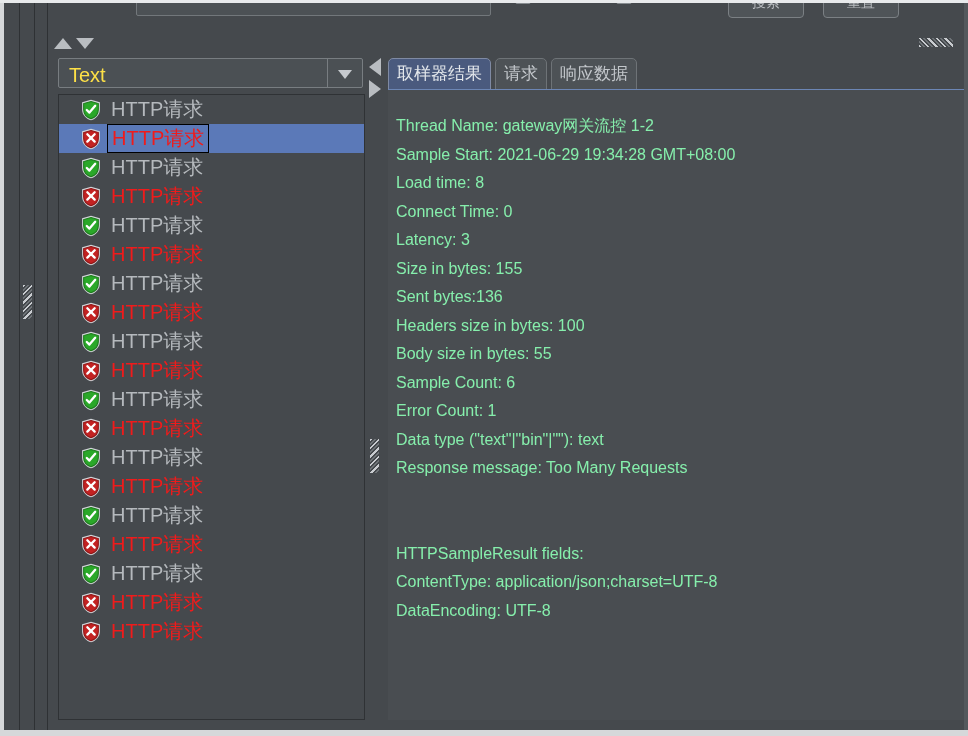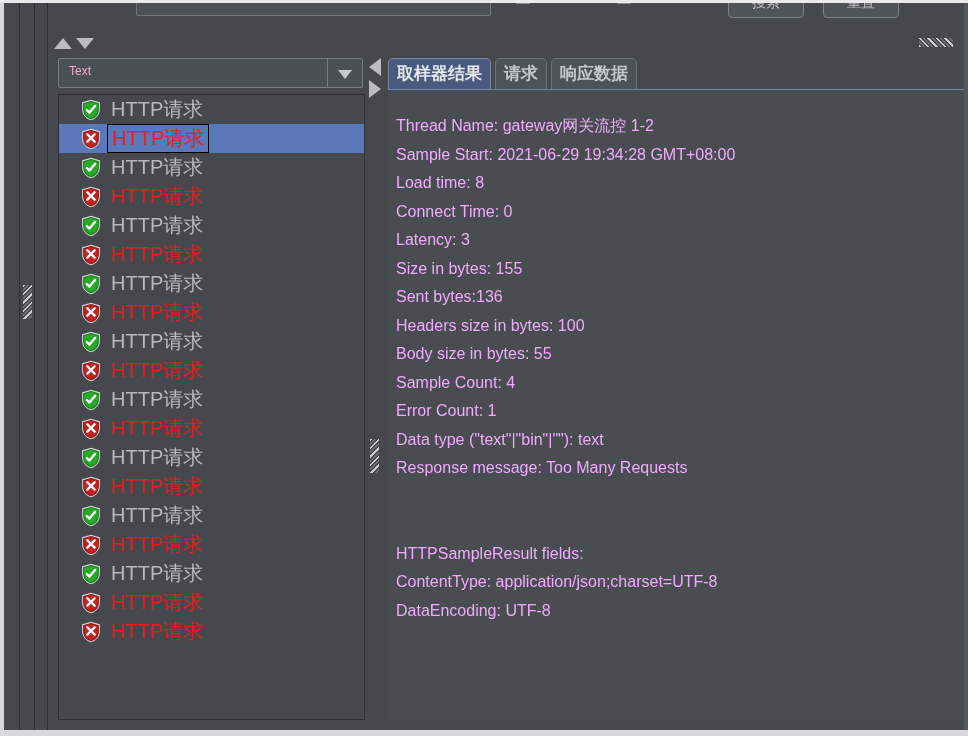--- a/index.html
+++ b/index.html
@@ -79,21 +79,21 @@
   .tri.down { left: 24px; border-top: 11px solid #b9bdc1; }
 
   
   .combo {
     position: absolute; left: 58px; top: 58px; width: 305px; height: 30px;
     background: #4b5054; border: 1px solid #787d81; border-radius: 2px;
     box-sizing: border-box;
   }
   .combo-text {
     position: absolute; left: 10px; top: 5px;
-    color: #f9a8d4; font-size: 12px;
+    color: #fde047; font-size: 20px;
   }
   .combo-arrowbox {
     position: absolute; right: 0; top: 0; width: 34px; height: 28px;
     border-left: 1px solid #787d81;
   }
   .combo-arrow {
     position: absolute; left: 10px; top: 11px; width: 0; height: 0;
     border-left: 7px solid transparent; border-right: 7px solid transparent;
     border-top: 9px solid #c6cace;
   }
@@ -127,34 +127,34 @@
   }
   .arrow-l { top: 4px;  border-right: 12px solid #b9bdc1; }
   .arrow-r { top: 26px; border-left: 12px solid #b9bdc1; }
 
   
   .tabstrip { position: absolute; left: 388px; top: 58px; height: 32px; }
   .tab {
     position: absolute; top: 0; height: 32px;
     background: #4d5256; border: 1px solid #6e7377;
     border-radius: 5px 5px 0 0; box-sizing: border-box;
-    color: #c3c7cb; font-size: 17px; font-weight: bold;
+    color: #c3c7cb; font-size: 17px; font-weight: normal;
     line-height: 30px; padding: 0 8px; white-space: nowrap;
   }
   .tab.active { background: #4a5a7e; border-color: #7f8aa3; color: #e4e8ec; }
 
   
   .detail {
     position: absolute; left: 388px; top: 89px; width: 580px; height: 631px;
     background: #494d51; border-top: 1px solid #6c86b5; box-sizing: border-box;
     overflow: hidden;
   }
   .detail-inner { position: absolute; left: 8px; top: 22px; right: 0; }
   .dline {
-    color: #f0abfc; font-size: 16px; line-height: 28.5px;
+    color: #86efac; font-size: 16px; line-height: 28.5px;
     white-space: nowrap; font-family: "Liberation Sans", sans-serif;
   }
   .dline.resp { color: #2828e6; }
   .dline.blank { height: 28.5px; }
 
   
   .bottom-edge { position: absolute; left: 0; bottom: 0; width: 968px; height: 6px; background: #d6d8da; }
   .right-edge  { position: absolute; right: 0; top: 0; width: 4px; height: 736px; background: #53585c; }
   .top-white   { position: absolute; left: 0; top: 0; width: 968px; height: 3px; background: #e8eaec; }
   .left-white  { position: absolute; left: 0; top: 0; width: 4px; height: 736px; background: #d6d8da; }
@@ -408,21 +408,21 @@
     <div class="detail-inner" id="detail-inner">
         <div class="dline">Thread Name: gateway网关流控 1-2</div>
         <div class="dline">Sample Start: 2021-06-29 19:34:28 GMT+08:00</div>
         <div class="dline">Load time: 8</div>
         <div class="dline">Connect Time: 0</div>
         <div class="dline">Latency: 3</div>
         <div class="dline">Size in bytes: 155</div>
         <div class="dline">Sent bytes:136</div>
         <div class="dline">Headers size in bytes: 100</div>
         <div class="dline">Body size in bytes: 55</div>
-        <div class="dline">Sample Count: 4</div>
+        <div class="dline">Sample Count: 6</div>
         <div class="dline">Error Count: 1</div>
         <div class="dline">Data type ("text"|"bin"|""): text</div>
         <div class="dline">Response message: Too Many Requests</div>
         <div class="dline blank"></div>
         <div class="dline blank"></div>
         <div class="dline">HTTPSampleResult fields:</div>
         <div class="dline">ContentType: application/json;charset=UTF-8</div>
         <div class="dline">DataEncoding: UTF-8</div>
       </div>
   </div>

